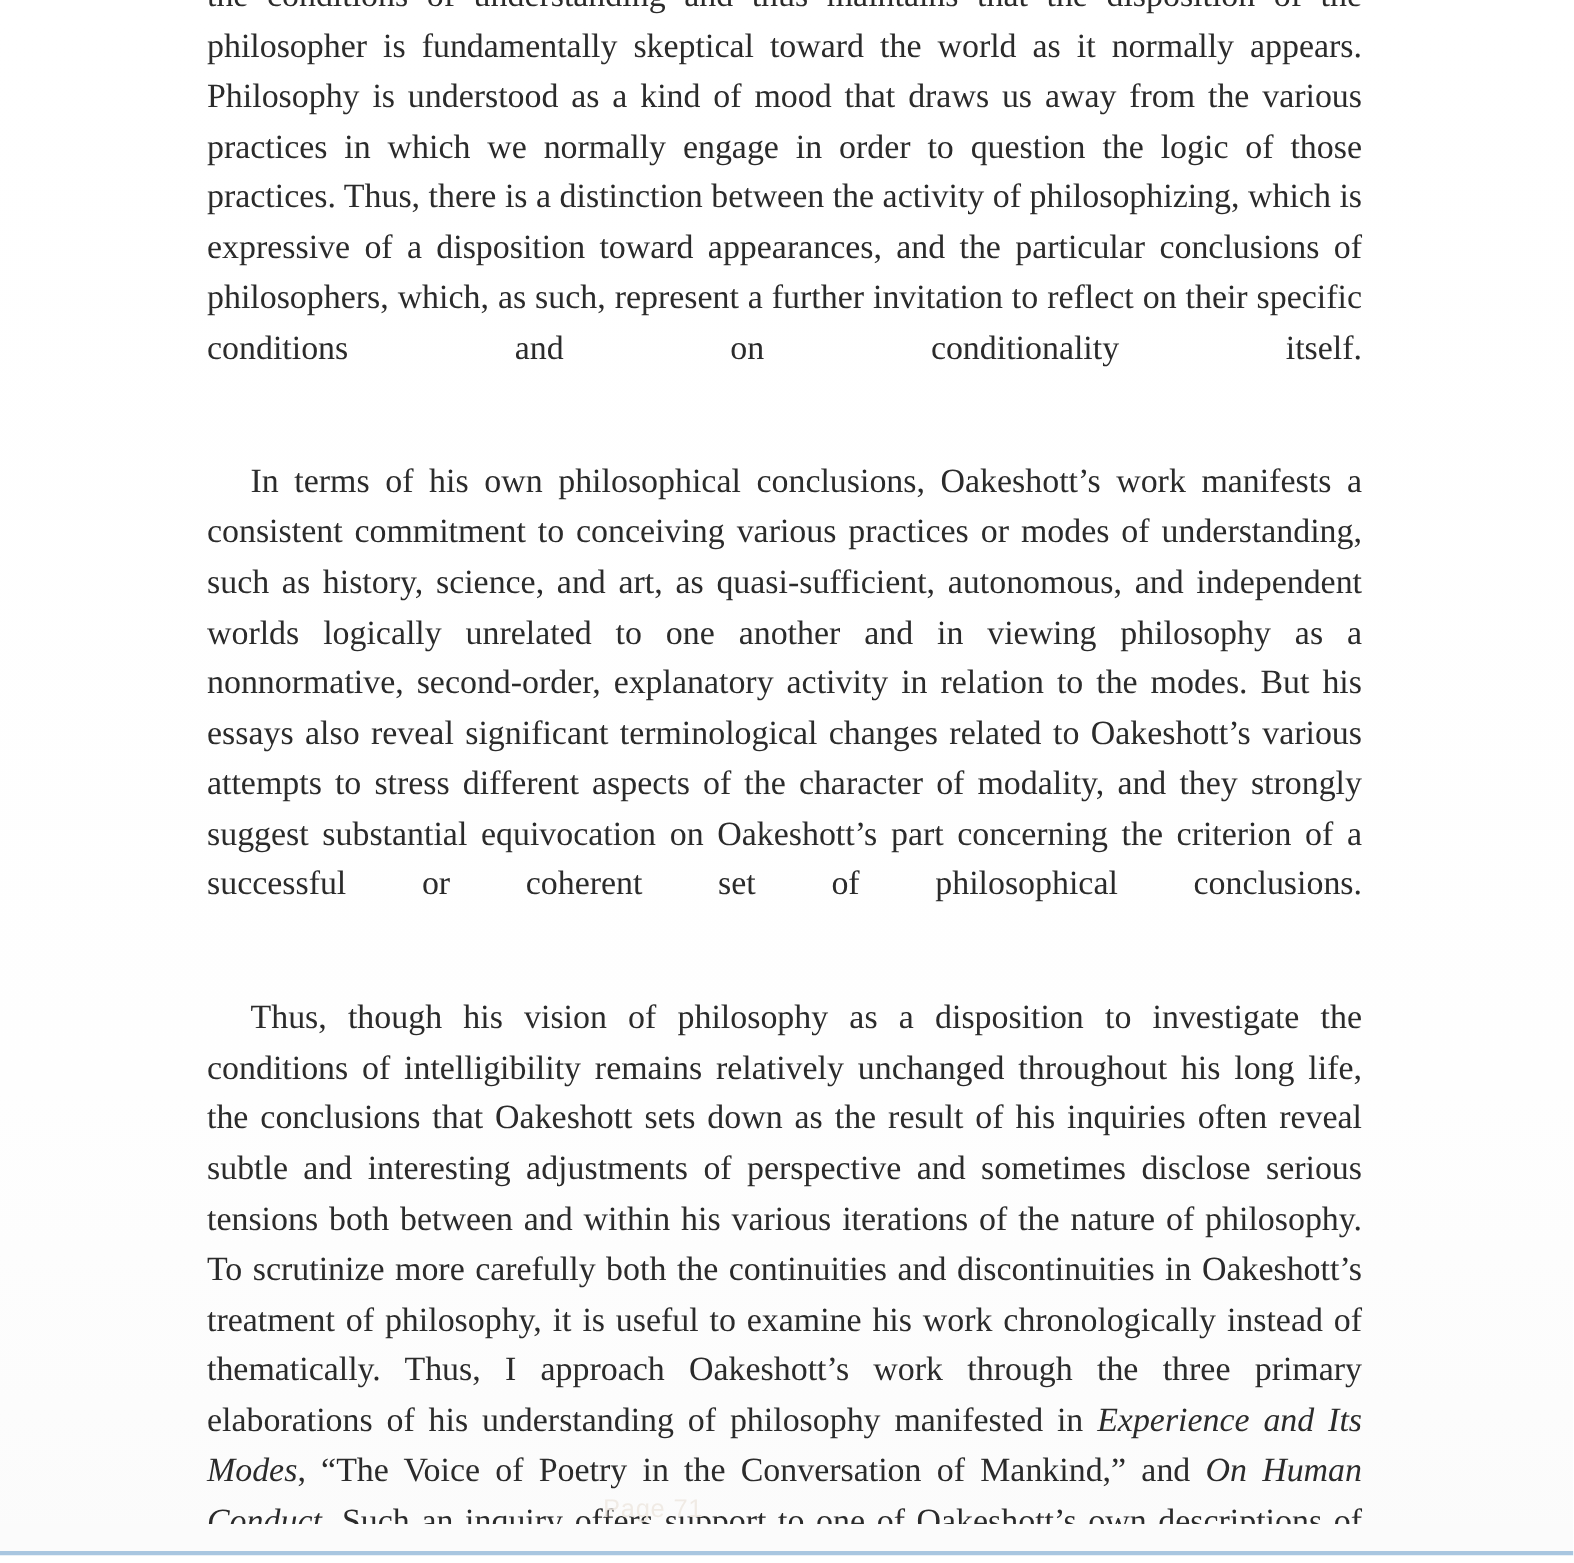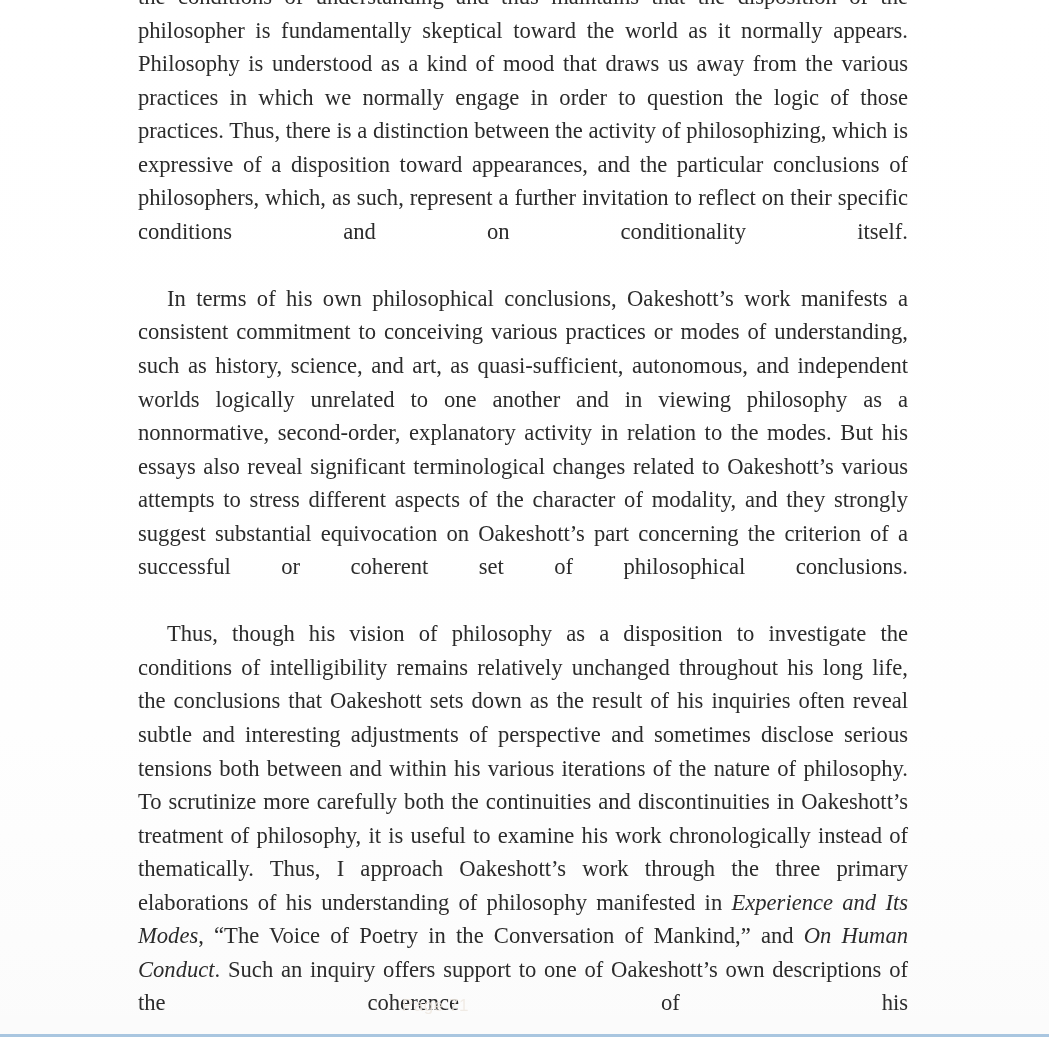--- a/index.html
+++ b/index.html
@@ -44,20 +44,21 @@
   }
 
   p.para {
     margin: 0;
     text-align: justify;
     text-indent: 0;
     hyphens: manual;
   }
   p.para.indented {
     text-indent: 29px;
+    margin-top: 22px;
   }
   
   p.para::after {
     content: "";
     display: inline-block;
     width: 100%;
   }
 
   .it {
     font-style: italic;

